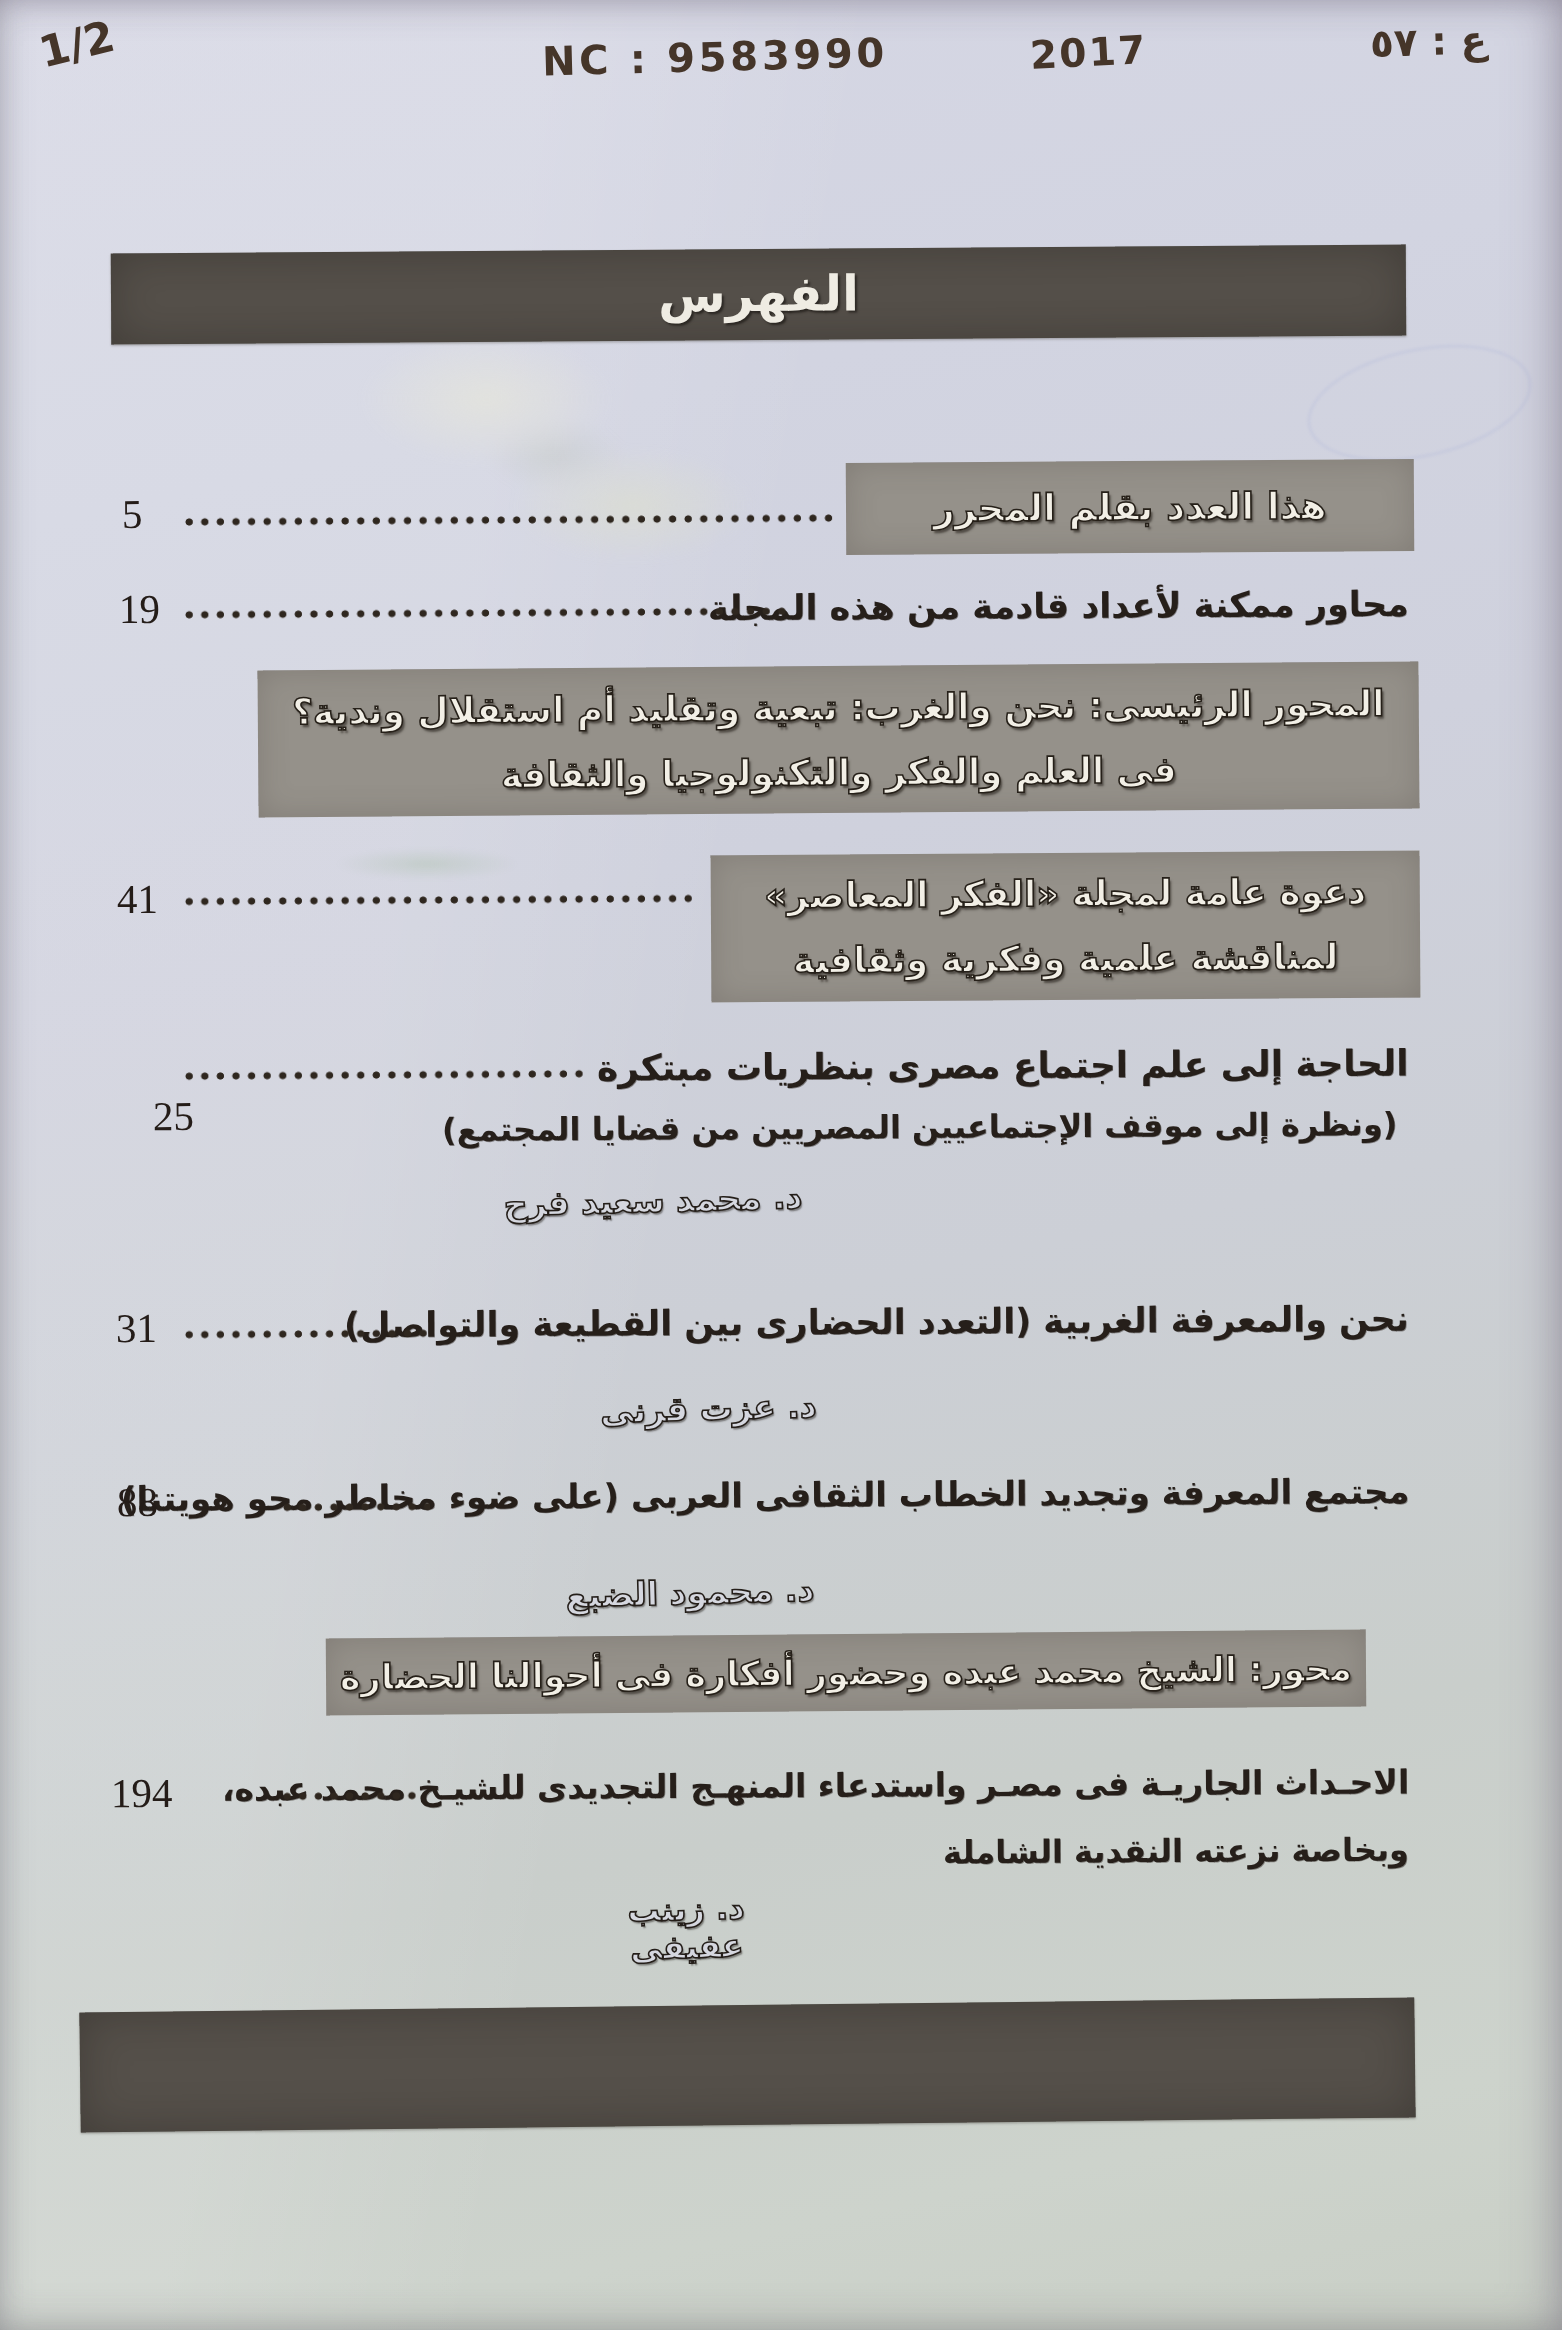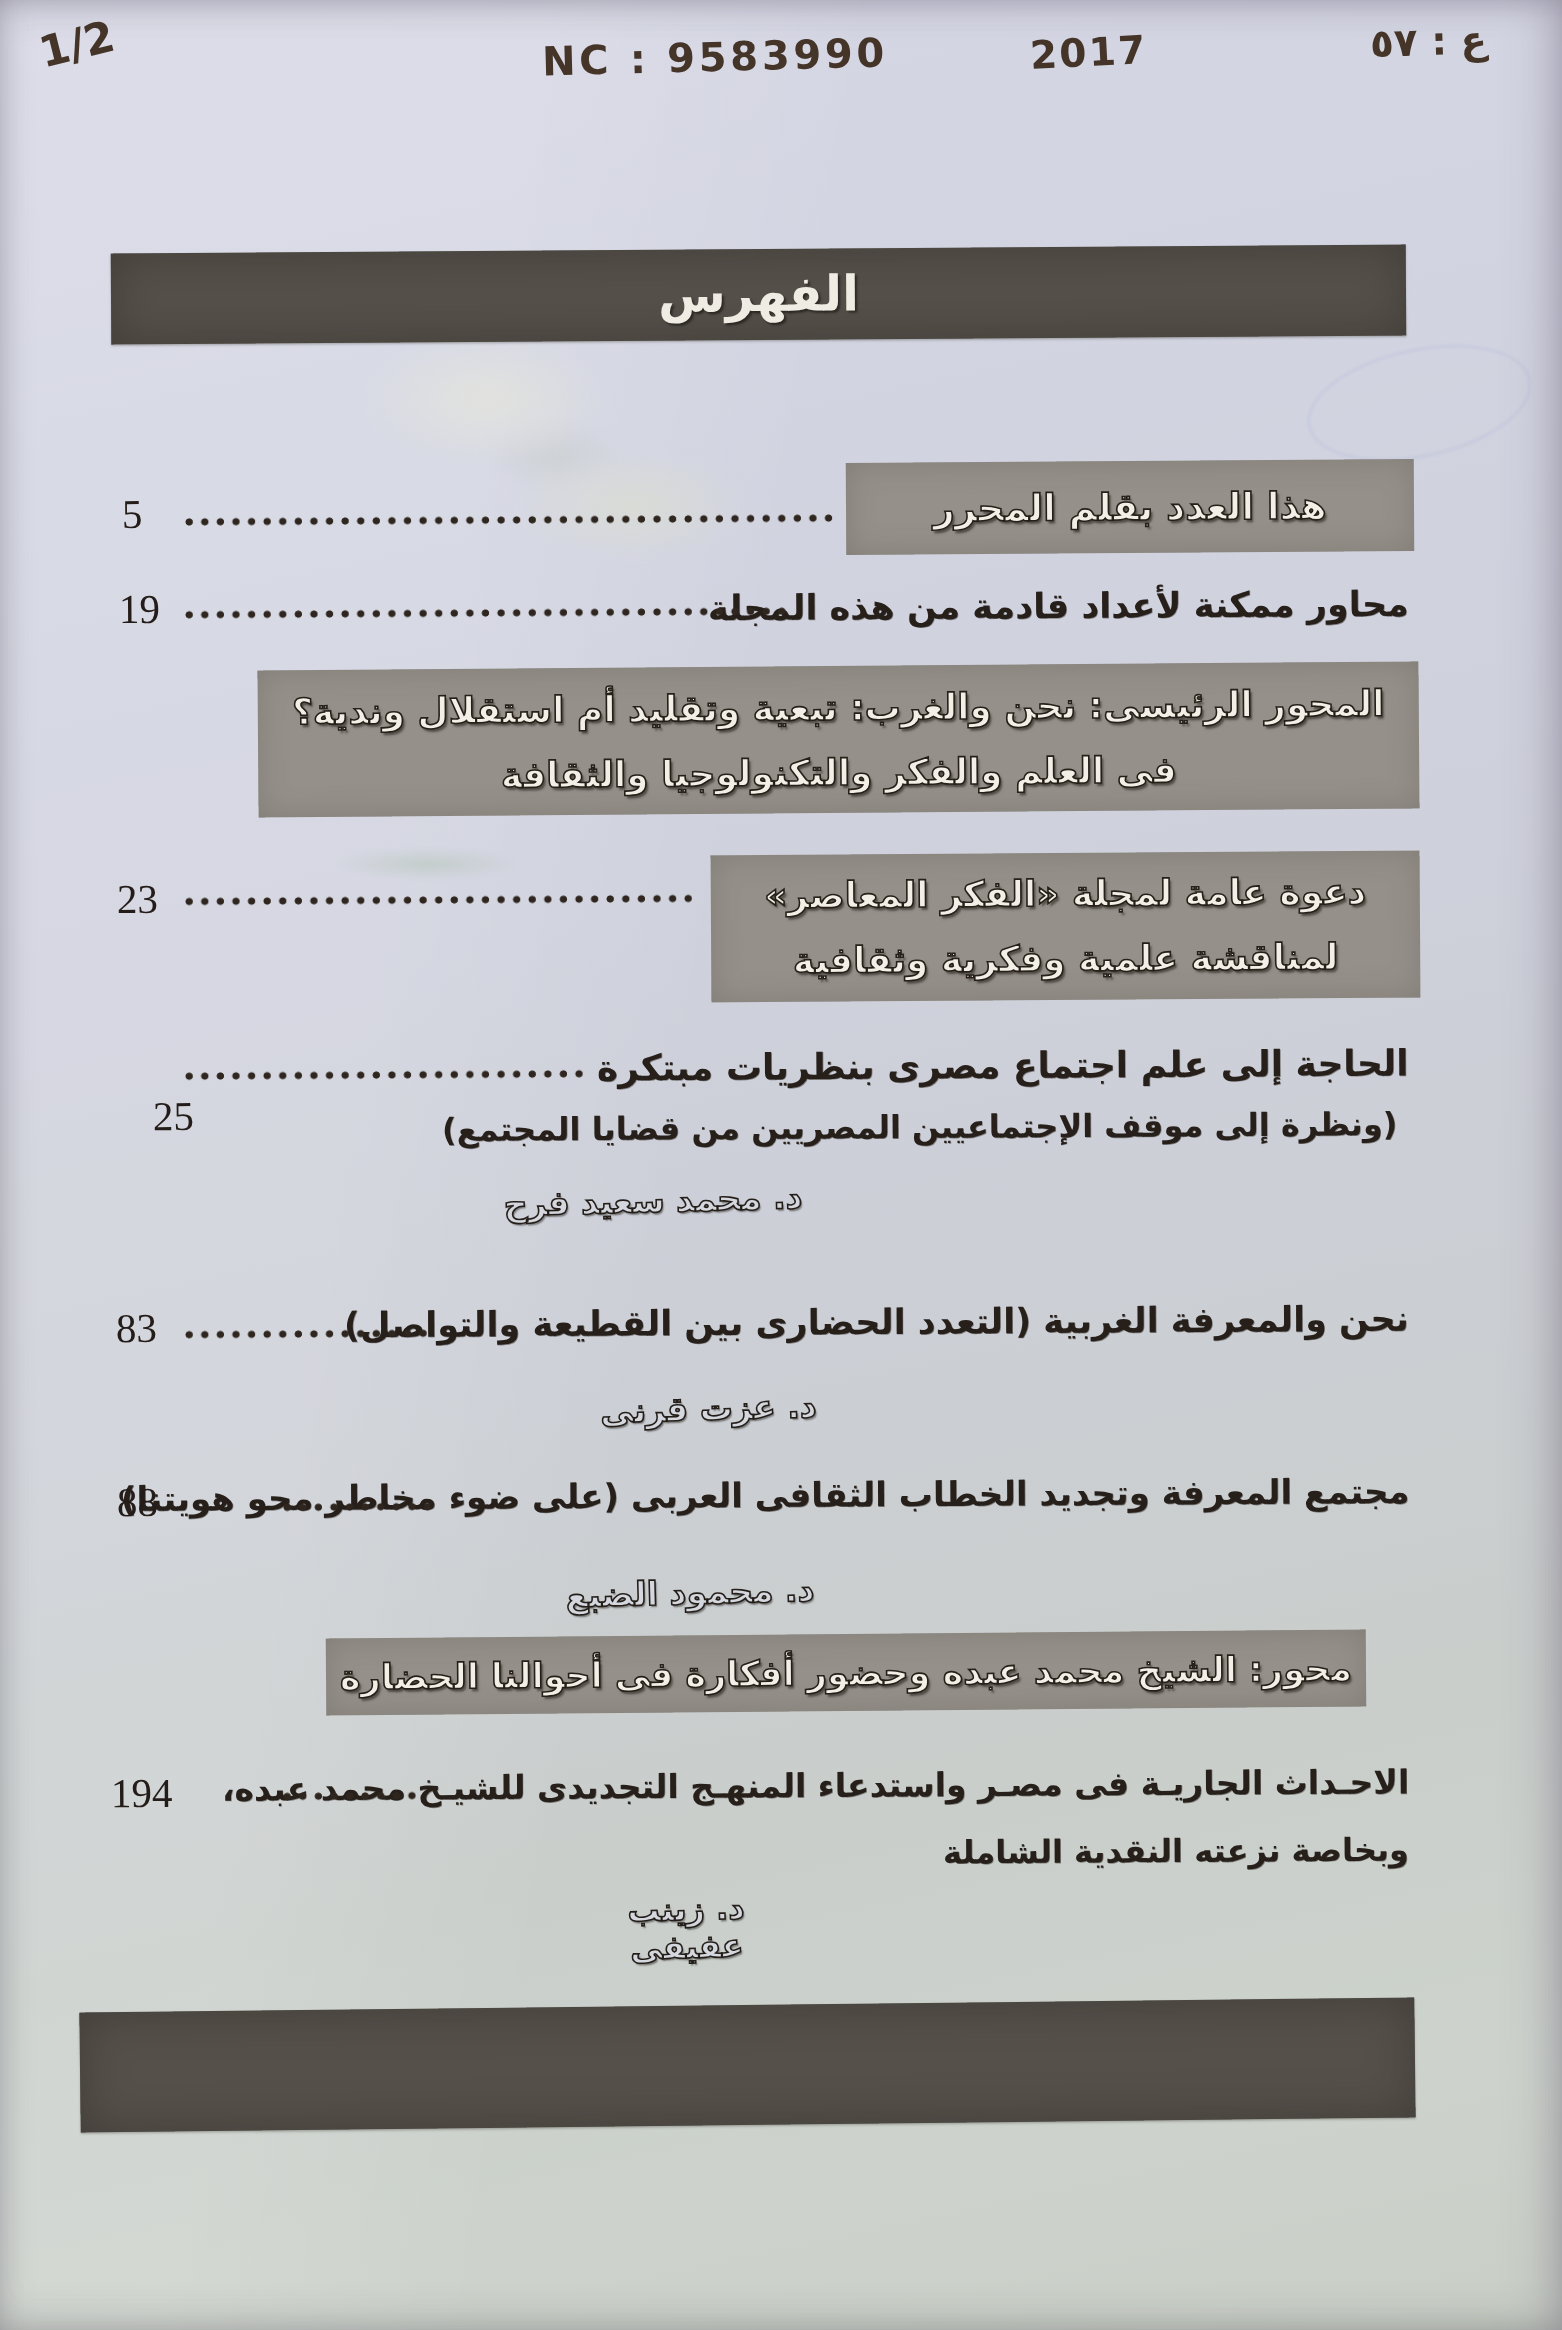--- a/index.html
+++ b/index.html
@@ -137,31 +137,31 @@
   <div class="hl s1-box">
     <span class="outline-light s1-line" dir="rtl">المحور الرئيسى: نحن والغرب: تبعية وتقليد أم استقلال وندية؟</span>
     <span class="outline-light s1-line" dir="rtl">فى العلم والفكر والتكنولوجيا والثقافة</span>
   </div>
 
   <div class="hl e3-box">
     <span class="outline-light e3-line" dir="rtl">دعوة عامة لمجلة «الفكر المعاصر»</span>
     <span class="outline-light e3-line" dir="rtl">لمناقشة علمية وفكرية وثقافية</span>
   </div>
   <div class="leader e3-leader sk"></div>
-  <div class="num e3-num sk">23</div>
+  <div class="num e3-num sk">41</div>
 
   <div class="t e4-line1 sk" dir="rtl">الحاجة إلى علم اجتماع مصرى بنظريات مبتكرة</div>
   <div class="leader e4-leader sk"></div>
   <div class="num e4-num sk">25</div>
   <div class="t e4-line2 sk" dir="rtl">(ونظرة إلى موقف الإجتماعيين المصريين من قضايا المجتمع)</div>
   <div class="author outline-paper e4-author" dir="rtl">د. محمد سعيد فرح</div>
 
   <div class="t e5-title sk" dir="rtl">نحن والمعرفة الغربية (التعدد الحضارى بين القطيعة والتواصل)</div>
   <div class="leader e5-leader sk"></div>
-  <div class="num e5-num sk">83</div>
+  <div class="num e5-num sk">31</div>
   <div class="author outline-paper e5-author" dir="rtl">د. عزت قرنى</div>
 
   <div class="t e6-title sk" dir="rtl">مجتمع المعرفة وتجديد الخطاب الثقافى العربى (على ضوء مخاطر محو هويتنا)</div>
   <div class="leader e6-leader sk"></div>
   <div class="num e6-num sk">88</div>
   <div class="author outline-paper e6-author" dir="rtl">د. محمود الضبع</div>
 
   <div class="hl s2-box">
     <span class="outline-light s2-line" dir="rtl">محور: الشيخ محمد عبده وحضور أفكارة فى أحوالنا الحضارة</span>
   </div>

